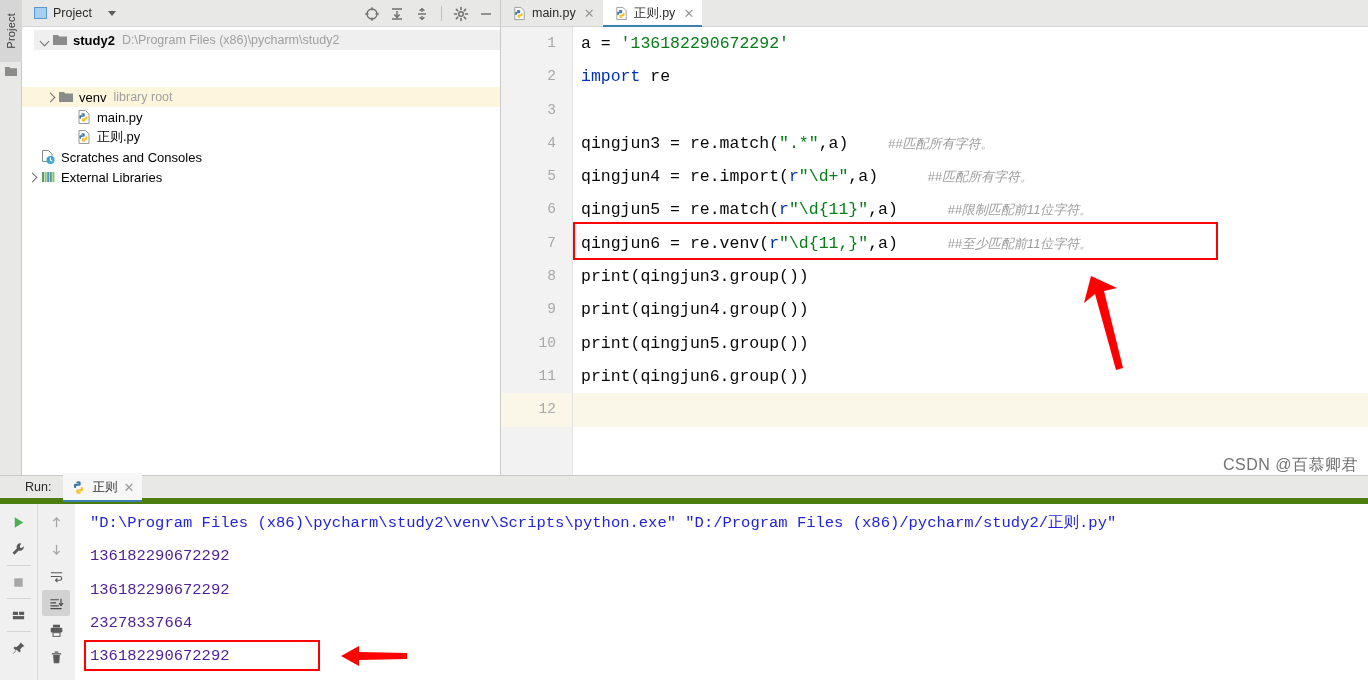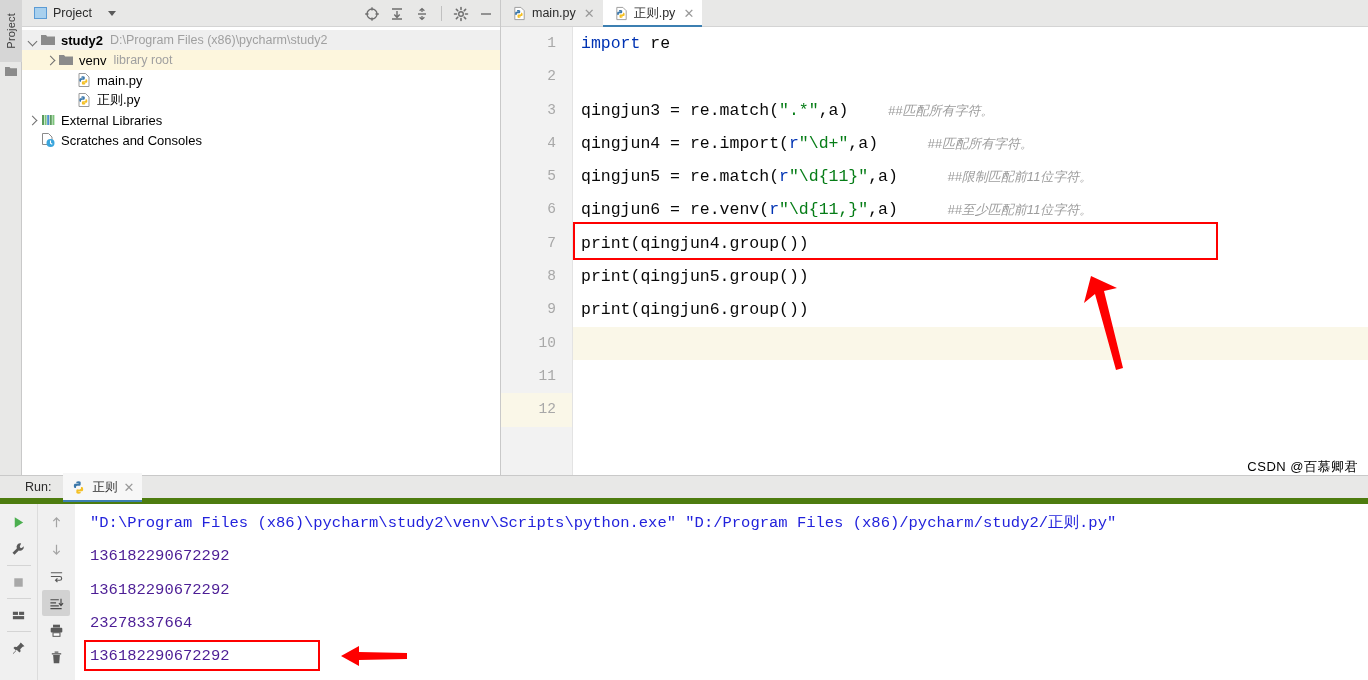--- a/index.html
+++ b/index.html
@@ -68,21 +68,21 @@
   }
   .proj-tools .ticon { width: 16px; height: 16px; display: block; cursor: pointer; }
   .tool-sep { width: 1px; height: 15px; background: #c0c0c0; margin: 0 2px; }
 
   
   .tree { padding-top: 3px; font-size: 13px; }
   .tree-row {
     height: 20px; display: flex; align-items: center;
     white-space: nowrap; padding-left: 4px;
   }
-  .tree-row.sel-root { background: #efefef; }
+  .tree-row.sel-root { background: #efefef; margin-left: 12px; }
   .tree-row.sel-hl { background: #fdf6dd; }
   .arrow {
     width: 14px; height: 14px; display: inline-block;
     position: relative; flex: 0 0 14px;
   }
   .arrow.down::before {
     content: ""; position: absolute; left: 3px; top: 5px;
     width: 6px; height: 6px;
     border-right: 1.4px solid #6e6e6e; border-bottom: 1.4px solid #6e6e6e;
     transform: rotate(45deg);
@@ -235,21 +235,21 @@
   .hl-box-console {
     position: absolute; left: 84px; top: 640px;
     width: 236px; height: 31px;
     border: 2.5px solid #fe0000;
     pointer-events: none;
   }
   .arrow-console { position: absolute; left: 339px; top: 641px; }
 
   .watermark {
     position: absolute; right: 10px; bottom: 8px;
-    font-size: 13px; color: #000000;
+    font-size: 16px; color: #737373;
     letter-spacing: 0.5px;
     user-select: none;
     margin-top: 20px;
   }
 </style>
 </head>
 <body>
 
 <div id="app">
 
@@ -295,21 +295,21 @@
     </div>
     <div class="tree" id="tree-host">
         <div class="tree-row sel-root" style="padding-left: 4px;">
           <span class="arrow down"></span>
           <svg viewBox="0 0 16 16" class="ico">
             <path d="M1 3h5l1.2 1.5H15V13H1z" fill="#8b8b8b"></path>
           </svg>
           <span class="node-name bold">study2</span>
           <span class="node-sub">D:\Program Files (x86)\pycharm\study2</span>
         </div>
-        <div class="tree-row sel-hl" style="padding-left: 22px;">
+        <div class="tree-row sel-hl" style="padding-left: 22px; margin-top: 37px;">
           <span class="arrow right"></span>
           <svg viewBox="0 0 16 16" class="ico">
             <path d="M1 3h5l1.2 1.5H15V13H1z" fill="#8b8b8b"></path>
           </svg>
           <span class="node-name">venv</span>
           <span class="node-sub">library root</span>
         </div>
         <div class="tree-row" style="padding-left: 40px;">
           <span class="arrow"></span>
           <svg viewBox="0 0 16 16" class="ico">
@@ -320,40 +320,40 @@
           <span class="node-name">main.py</span>
         </div>
         <div class="tree-row" style="padding-left: 40px;">
           <span class="arrow"></span>
           <svg viewBox="0 0 16 16" class="ico">
             <path d="M3 1.5h6.5L13 5v9.5H3z" fill="#ffffff" stroke="#9a9a9a" stroke-width="1"></path>
             <path d="M7 4.3c-1.8 0-1.7.75-1.7.75l0 .8h1.8v.37H4.5s-1.2-.14-1.2 1.7c0 1.85 1.05 1.78 1.05 1.78h.67V8.8s-.04-1.05 1.05-1.05h1.7s.98.02.98-.97V5.2s.15-.97-1.72-.97z" fill="#3c78aa"></path>
             <path d="M7.6 12.6c1.8 0 1.72-.75 1.72-.75l0-.8H7.55v-.37h2.6s1.2.14 1.2-1.7c0-1.85-1.05-1.78-1.05-1.78h-.67v.9s.04 1.05-1.05 1.05h-1.7s-.98-.02-.98.97v1.58s-.15.97 1.72.97z" fill="#f4c025"></path>
           </svg>
           <span class="node-name">正则.py</span>
+        </div>
+        <div class="tree-row" style="padding-left: 4px;">
+          <span class="arrow"></span>
+          <svg viewBox="0 0 16 16" class="ico">
+            <path d="M2.5 1.5h6L12 5v7.5H2.5z" fill="#ffffff" stroke="#8b8b8b" stroke-width="1"></path>
+            <circle cx="10.5" cy="11" r="4" fill="#3aa5dc"></circle>
+            <path d="M10.5 8.6v2.6l1.8 1" stroke="#ffffff" stroke-width="1.1" fill="none"></path>
+          </svg>
+          <span class="node-name">Scratches and Consoles</span>
         </div>
         <div class="tree-row" style="padding-left: 4px;">
           <span class="arrow right"></span>
           <svg viewBox="0 0 16 16" class="ico">
             <rect x="2" y="3" width="2" height="10" fill="#5b9b5b"></rect>
             <rect x="4.6" y="3" width="2" height="10" fill="#7cc47c"></rect>
             <rect x="7.2" y="3" width="2" height="10" fill="#4d8fd0"></rect>
             <rect x="9.8" y="3" width="2" height="10" fill="#5b9b5b"></rect>
             <rect x="12.4" y="3" width="2" height="10" fill="#7cc47c"></rect>
           </svg>
           <span class="node-name">External Libraries</span>
-        </div>
-        <div class="tree-row" style="padding-left: 4px;">
-          <span class="arrow"></span>
-          <svg viewBox="0 0 16 16" class="ico">
-            <path d="M2.5 1.5h6L12 5v7.5H2.5z" fill="#ffffff" stroke="#8b8b8b" stroke-width="1"></path>
-            <circle cx="10.5" cy="11" r="4" fill="#3aa5dc"></circle>
-            <path d="M10.5 8.6v2.6l1.8 1" stroke="#ffffff" stroke-width="1.1" fill="none"></path>
-          </svg>
-          <span class="node-name">Scratches and Consoles</span>
         </div>
       </div>
   </div>
 
   <div class="editor-area">
     <div class="tabbar" id="tabbar-host">
         <div class="etab">
           <svg viewBox="0 0 16 16" class="py-ico">
             <path d="M3 1.5h6.5L13 5v9.5H3z" fill="#fff" stroke="#9a9a9a" stroke-width="1"></path>
             <path d="M7 4.3c-1.8 0-1.7.75-1.7.75l0 .8h1.8v.37H4.5s-1.2-.14-1.2 1.7c0 1.85 1.05 1.78 1.05 1.78h.67V8.8s-.04-1.05 1.05-1.05h1.7s.98.02.98-.97V5.2s.15-.97-1.72-.97z" fill="#3c78aa"></path>
@@ -381,26 +381,28 @@
           <div class="gnum">5</div>
           <div class="gnum">6</div>
           <div class="gnum">7</div>
           <div class="gnum">8</div>
           <div class="gnum">9</div>
           <div class="gnum">10</div>
           <div class="gnum">11</div>
           <div class="gnum cur">12</div>
         </div>
       <div class="code-lines" id="codelines-host">
+          <div class="cline"><span class="t-fn">a = </span><span class="t-str">'136182290672292'</span></div>
           <div class="cline"><span class="t-kw">import</span><span class="t-fn"> re</span></div>
           <div class="cline"></div>
           <div class="cline"><span class="t-fn">qingjun3 = re.match(</span><span class="t-str">".*"</span><span class="t-fn">,a)</span><span class="t-fn">    </span><span class="t-cmt">##匹配所有字符。</span></div>
           <div class="cline"><span class="t-fn">qingjun4 = re.import(</span><span class="t-prefix">r</span><span class="t-str">"\d+"</span><span class="t-fn">,a)</span><span class="t-fn">     </span><span class="t-cmt">##匹配所有字符。</span></div>
           <div class="cline"><span class="t-fn">qingjun5 = re.match(</span><span class="t-prefix">r</span><span class="t-str">"\d{11}"</span><span class="t-fn">,a)</span><span class="t-fn">     </span><span class="t-cmt">##限制匹配前11位字符。</span></div>
           <div class="cline"><span class="t-fn">qingjun6 = re.venv(</span><span class="t-prefix">r</span><span class="t-str">"\d{11,}"</span><span class="t-fn">,a)</span><span class="t-fn">     </span><span class="t-cmt">##至少匹配前11位字符。</span></div>
+          <div class="cline"><span class="t-fn">print(qingjun3.group())</span></div>
           <div class="cline"><span class="t-fn">print(qingjun4.group())</span></div>
           <div class="cline"><span class="t-fn">print(qingjun5.group())</span></div>
           <div class="cline"><span class="t-fn">print(qingjun6.group())</span></div>
           <div class="cline cur"></div>
         </div>
     </div>
   </div>
 
   <div class="hl-box-editor"></div>
   <svg class="arrow-editor" width="60" height="100" viewBox="0 0 60 100">

